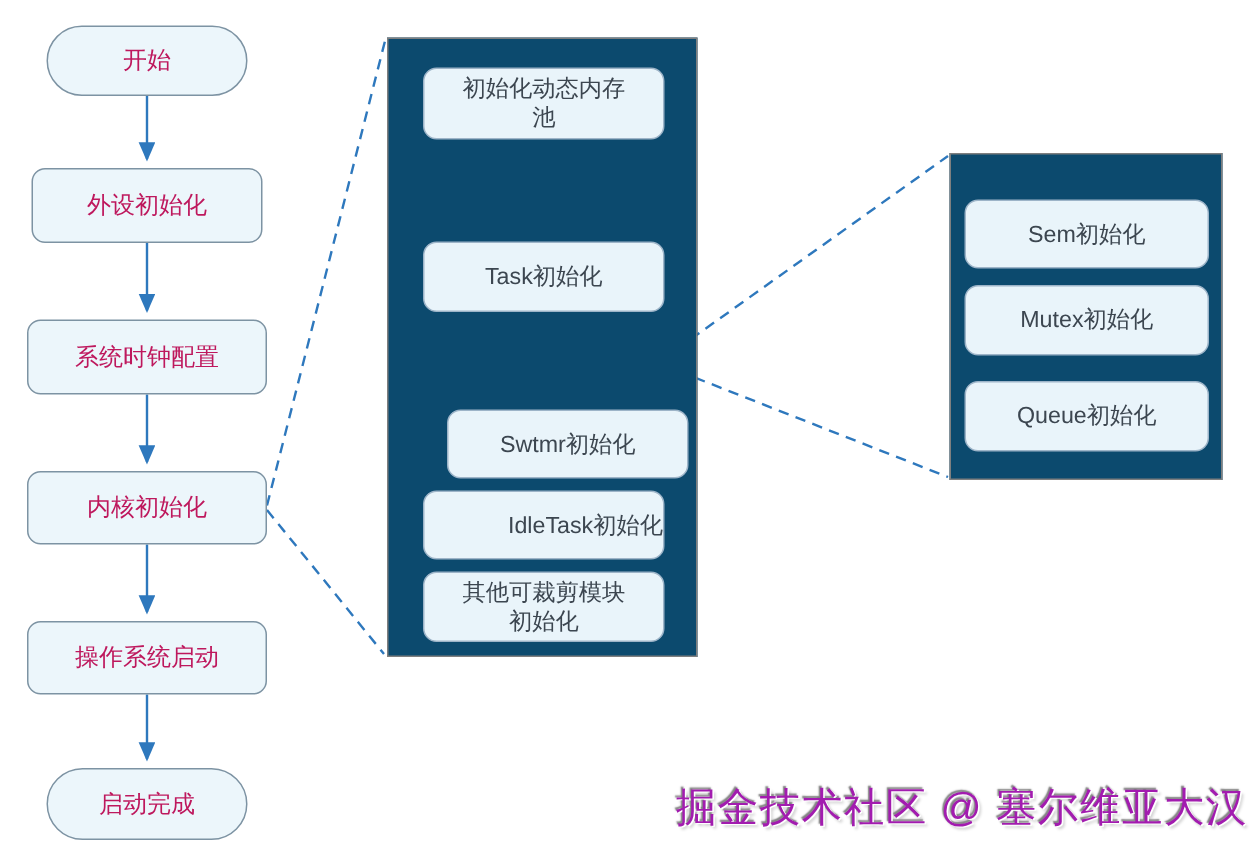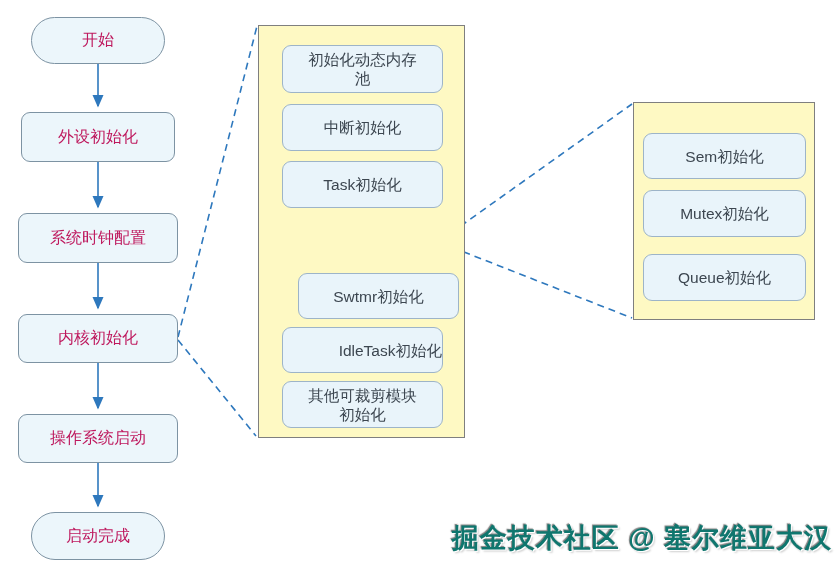--- a/index.html
+++ b/index.html
@@ -13,43 +13,43 @@
   .terminator{border-radius:24px;}
   .process{border-radius:9px;}
   .n-start{left:31px;top:17px;width:134px;height:47px;}
   .n-periph{left:21px;top:112px;width:154px;height:50px;}
   .n-clock{left:18px;top:213px;width:160px;height:50px;}
   .n-kernel{left:18px;top:314px;width:160px;height:49px;justify-content:center;}
   .n-osstart{left:18px;top:414px;width:160px;height:49px;}
   .n-done{left:31px;top:512px;width:134px;height:48px;}
 
   
-  .panel{position:absolute;z-index:2;box-sizing:border-box;background:#fef9c3;border:1px solid #7f7f7f;}
+  .panel{position:absolute;z-index:2;box-sizing:border-box;background:#0c4a6e;border:1px solid #7f7f7f;}
   .panel-kernel{left:258px;top:25px;width:207px;height:413px;}
   .panel-ipc{left:633px;top:102px;width:182px;height:218px;}
   .pbox{position:absolute;box-sizing:border-box;display:flex;align-items:center;justify-content:center;
         background:#e9f4fa;border:1px solid #9db4c8;border-radius:9px;color:#3c4650;font-size:15.5px;
         text-align:center;line-height:19px;}
   .pbox span{display:inline-block;max-width:118px;}
   .panel-kernel .pbox{left:23px;width:161px;}
   .mk0{top:19px;height:48px;}
   .mk1{top:78px;height:47px;}
   .mk2{top:135px;height:47px;}
   .mk3{top:191px;height:47px;}
   .mk4{top:247px;height:46px;margin-left:16px;}
   .mk5{top:301px;height:46px;justify-content:flex-end;}
   .mk6{top:355px;height:47px;}
   .panel-ipc .pbox{left:9px;width:163px;}
   .ip0{top:30px;height:46px;}
   .ip1{top:87px;height:47px;}
   .ip2{top:151px;height:47px;}
 
   
-  .watermark{position:absolute;z-index:3;right:6px;top:520px;font-size:27px;font-weight:700;letter-spacing:1px;
-             color:#0f766e;text-shadow:1px 1px 0 #ffffff,-1px -1px 1px #7e7e7e,2px 2px 2px #cfcfcf;
+  .watermark{position:absolute;z-index:3;right:6px;top:520px;font-size:27px;font-weight:400;letter-spacing:1px;
+             color:#a21caf;text-shadow:1px 1px 0 #ffffff,-1px -1px 1px #7e7e7e,2px 2px 2px #cfcfcf;
              white-space:nowrap;}
 </style>
 </head>
 <body>
 
 <div class="stage">
 
   <svg class="connector-layer" viewBox="0 0 838 575" xmlns="http://www.w3.org/2000/svg">
     <defs>
       <marker id="arrowhead" markerWidth="9" markerHeight="8" refX="7" refY="3.5" orient="auto">
@@ -89,23 +89,20 @@
     <span>操作系统启动</span>
   </div>
   <div class="node terminator n-done">
     <span>启动完成</span>
   </div>
 
   <div class="panel panel-kernel">
     <div class="pbox mk0">
       <span>初始化动态内存池</span>
     </div>
-    <div class="pbox mk1">
-      <span>中断初始化</span>
-    </div>
     <div class="pbox mk2">
       <span>Task初始化</span>
     </div>
     <div class="pbox mk4">
       <span>Swtmr初始化</span>
     </div>
     <div class="pbox mk5">
       <span>IdleTask初始化</span>
     </div>
     <div class="pbox mk6">

